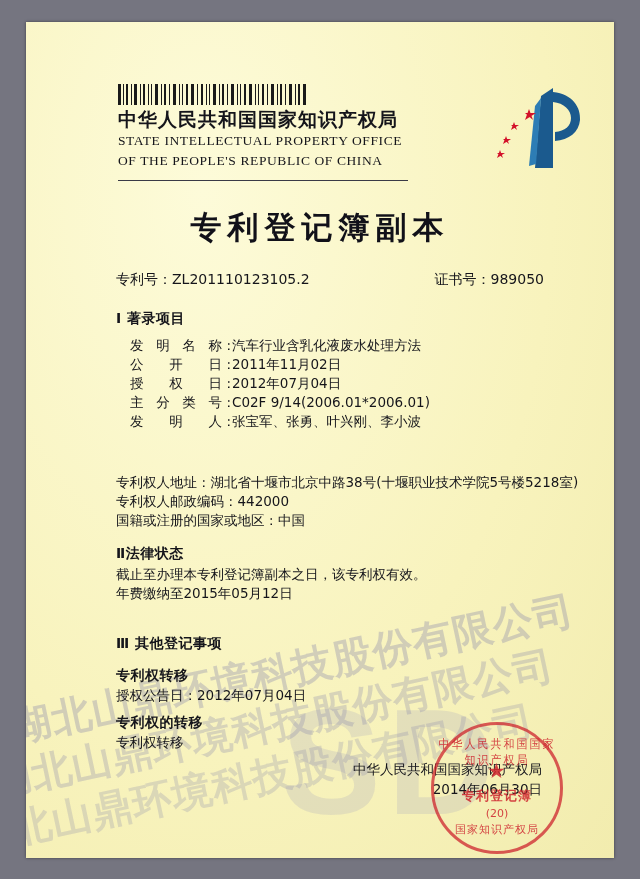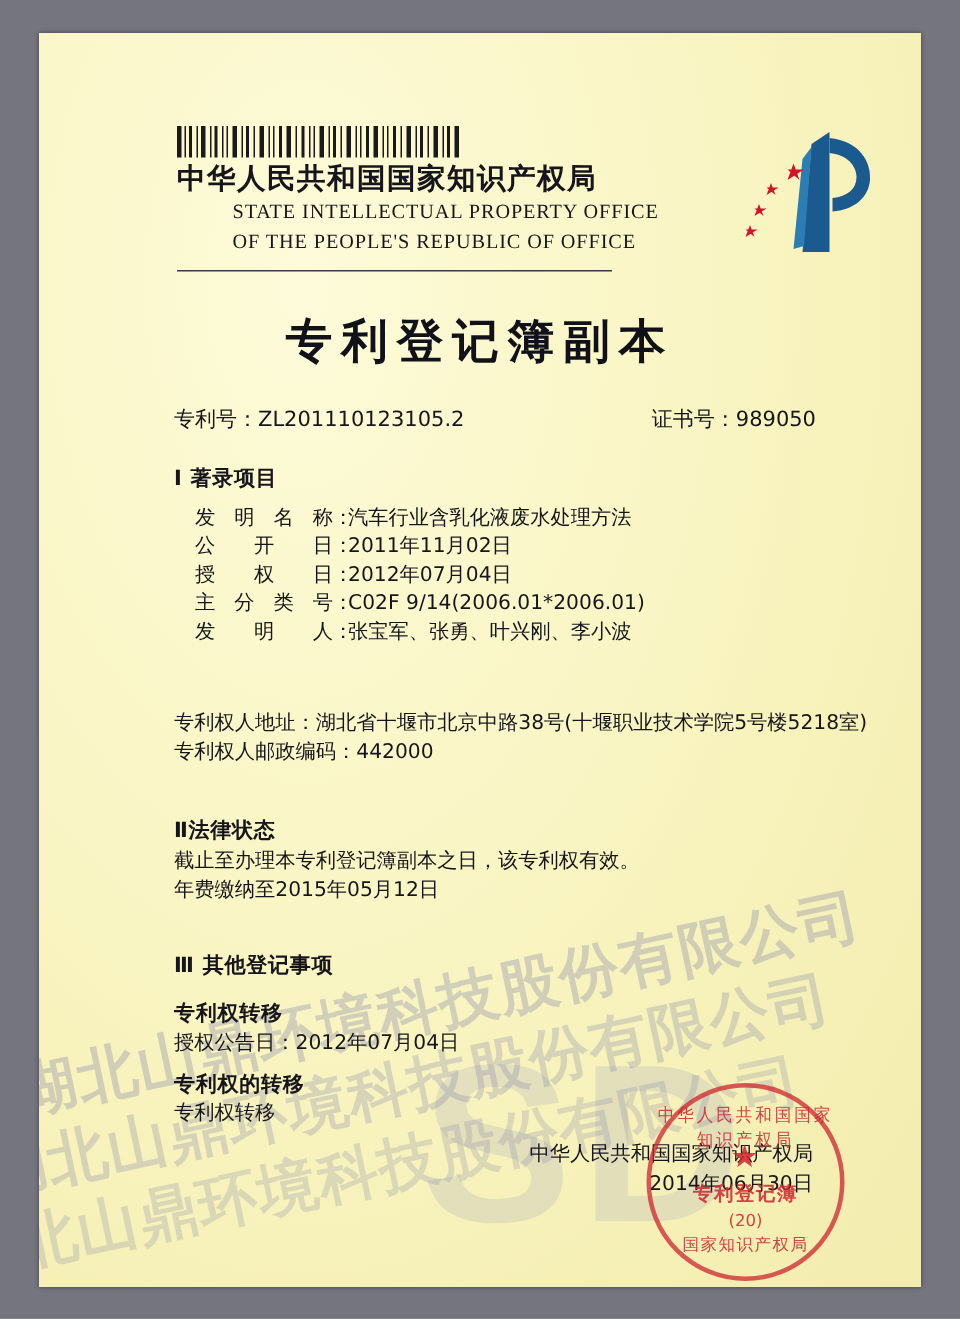--- a/index.html
+++ b/index.html
@@ -87,21 +87,20 @@
     font-weight: bold;
     letter-spacing: 1px;
     font-family: "DejaVu Sans", sans-serif;
     line-height: 1.2;
   }
   .hdr .en {
     font-size: 13.5px;
     letter-spacing: 0.6px;
     line-height: 1.5;
     font-family: "Liberation Serif", serif;
-    margin-left: 37px;
   }
   .hdr-rule {
     position: absolute;
     left: 92px;
     top: 158px;
     width: 290px;
     height: 1px;
     background: #3a3a46;
   }
 
@@ -309,21 +308,21 @@
         <i style="left:167px;width:1px"></i>
       <i style="left:171px;width:3px"></i>
         <i style="left:177px;width:1px"></i>
         <i style="left:180px;width:2px"></i>
       <i style="left:185px;width:3px"></i>
     </div>
 
     <div class="hdr">
       <div class="cn">中华人民共和国国家知识产权局</div>
       <div class="en">STATE  INTELLECTUAL  PROPERTY  OFFICE</div>
-      <div class="en">OF  THE  PEOPLE'S  REPUBLIC  OF  OFFICE</div>
+      <div class="en">OF  THE  PEOPLE'S  REPUBLIC  OF  CHINA</div>
     </div>
     <div class="hdr-rule"></div>
 
     <div class="logo">
       <svg width="105" height="88" viewBox="0 0 105 88">
         <path d="M54 84 L60 12 L72 4 L72 84 Z" fill="#1b5a8e"></path>
         <path d="M72 8 C92 10 100 24 99 36 C98 48 88 56 74 57 L74 48 C84 47 90 42 90 34 C90 26 83 19 72 18 Z" fill="#1b5a8e"></path>
         <path d="M55 80 L60 14 L54 22 L48 82 Z" fill="#2d7db5"></path>
         <path d="M44 36 l4 -11 l4 11 l-8 -7 l11 0 z" fill="#d3122a"></path>
         <path d="M30 46 l3 -8 l3 8 l-6 -5 l8 0 z" fill="#d3122a"></path>
@@ -354,20 +353,21 @@
       <span class="field-row">
         <span class="field-label">主分类号</span><span class="field-colon">：</span><span class="field-val">C02F 9/14(2006.01*2006.01)</span>
       </span>
       <span class="field-row">
         <span class="field-label">发明人</span><span class="field-colon">：</span><span class="field-val">张宝军、张勇、叶兴刚、李小波</span>
       </span>
     </div>
 
     <div class="para" style="top:451px;">专利权人地址：湖北省十堰市北京中路38号(十堰职业技术学院5号楼5218室)</div>
     <div class="para" style="top:470px;">专利权人邮政编码：442000</div>
+    <div class="para" style="top:489px;">国籍或注册的国家或地区：中国</div>
 
     <div class="sec-head" style="top:523px;">Ⅱ法律状态</div>
     <div class="para" style="top:543px;">截止至办理本专利登记簿副本之日，该专利权有效。</div>
     <div class="para" style="top:562px;">年费缴纳至2015年05月12日</div>
 
     <div class="sec-head" style="top:613px;">Ⅲ 其他登记事项</div>
     <div class="sec-head" style="top:645px;">专利权转移</div>
     <div class="para" style="top:664px;text-align:right;">授权公告日：2012年07月04日</div>
     <div class="sec-head" style="top:692px;">专利权的转移</div>
     <div class="para" style="top:711px;">专利权转移</div>

